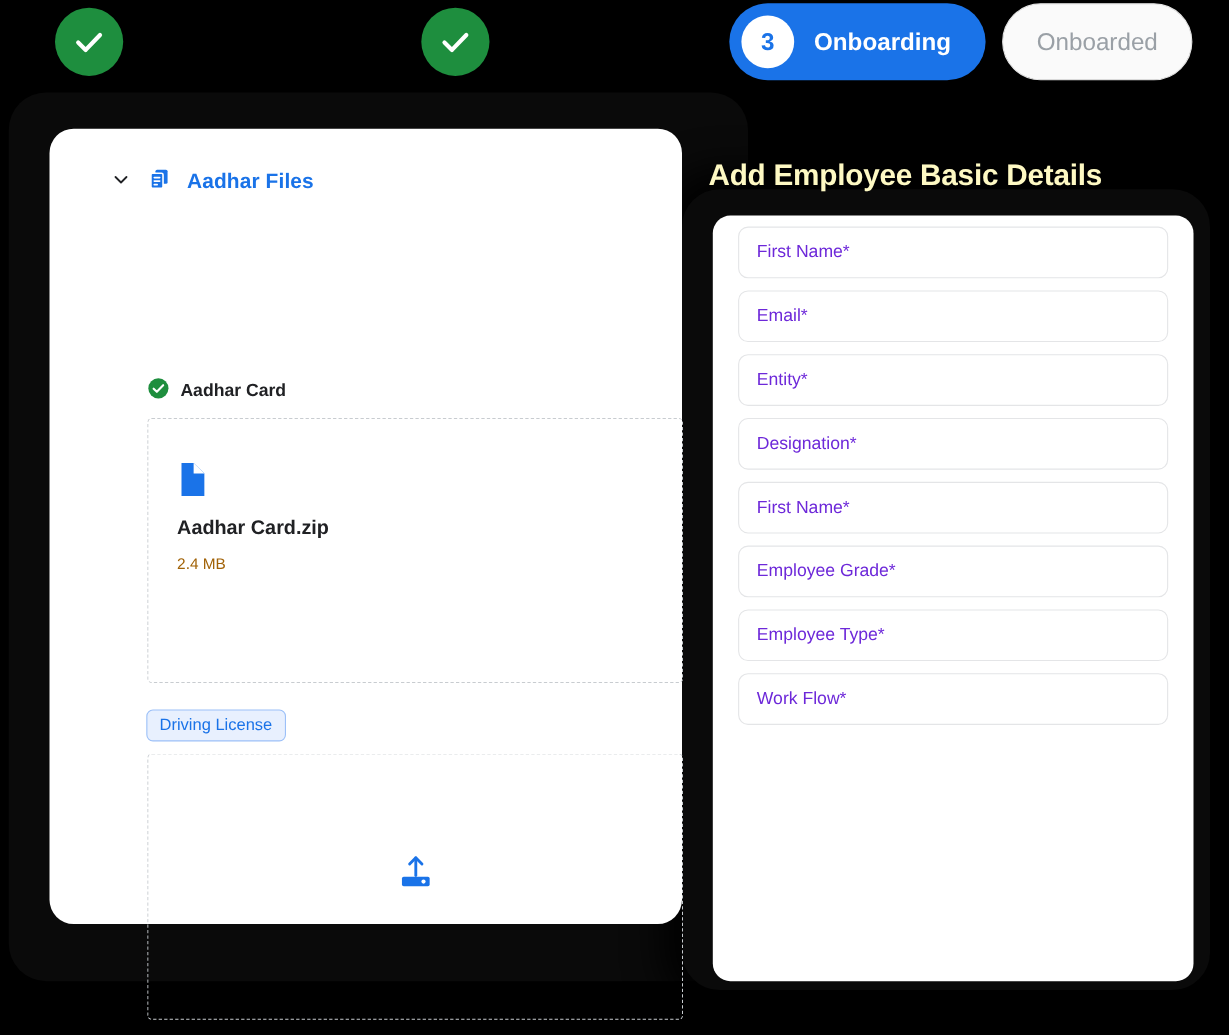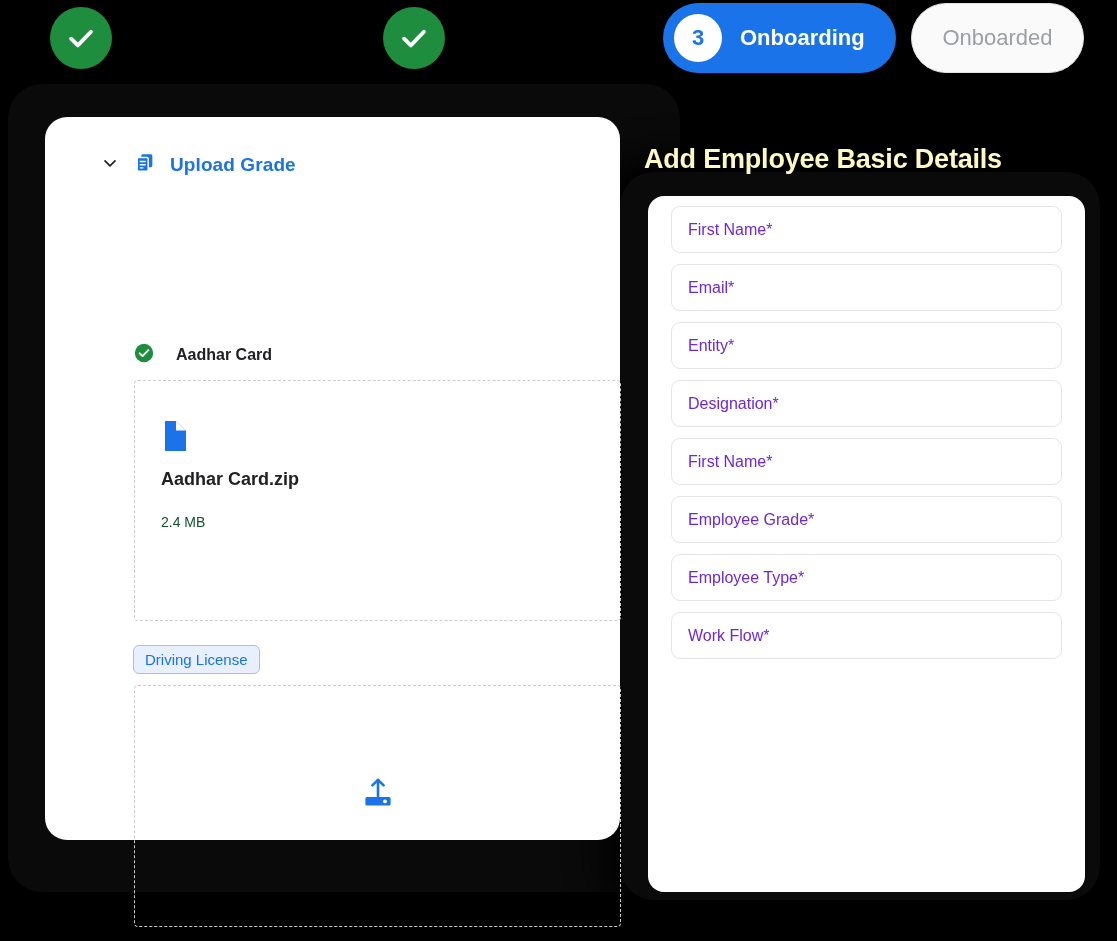--- a/index.html
+++ b/index.html
@@ -134,21 +134,20 @@
     left: 89px;
     top: 226px;
     display: flex;
     align-items: center;
     gap: 10px;
   }
   .doc-row-label {
     font-size: 16px;
     font-weight: 600;
     color: #202124;
-    margin-left: 12px;
   }
 
   .file-box {
     position: absolute;
     left: 89px;
     top: 263px;
     width: 487px;
     height: 241px;
     border: 1px dashed #C8CCD0;
     border-radius: 4px;
@@ -159,23 +158,23 @@
     position: absolute;
     left: 26px;
     top: 88px;
     font-size: 18px;
     font-weight: 700;
     color: #202124;
   }
   .file-size {
     position: absolute;
     left: 26px;
-    top: 133px;
+    top: 123px;
     font-size: 14px;
-    color: #14532d;
+    color: #a16207;
   }
   .file-actions {
     position: absolute;
     left: 26px;
     top: 152px;
     display: flex;
     gap: 17px;
   }
   .act-btn {
     height: 45px;
@@ -326,21 +325,21 @@
       </span>
       <span>
         <svg width="22" height="22" viewBox="0 0 24 24" fill="none">
           <rect x="8" y="2.5" width="12" height="14" rx="1.6" fill="#1A73E8"></rect>
           <rect x="3.5" y="6" width="12" height="15" rx="1.6" fill="#1A73E8" stroke="#ffffff" stroke-width="1.6"></rect>
           <rect x="6" y="9.5" width="7" height="1.6" rx="0.8" fill="#ffffff"></rect>
           <rect x="6" y="13" width="7" height="1.6" rx="0.8" fill="#ffffff"></rect>
           <rect x="6" y="16.5" width="4.5" height="1.6" rx="0.8" fill="#ffffff"></rect>
         </svg>
       </span>
-      <span class="upload-header-label">Upload Grade</span>
+      <span class="upload-header-label">Aadhar Files</span>
     </div>
 
     <div class="doc-row">
       <span>
         <svg width="20" height="20" viewBox="0 0 24 24">
           <circle cx="12" cy="12" r="11" fill="#1E8E3E"></circle>
           <path d="M6.8 12.4 L10.3 15.8 L17.2 8.6" stroke="#ffffff" stroke-width="2.3" fill="none" stroke-linecap="round" stroke-linejoin="round"></path>
         </svg>
       </span>
       <span class="doc-row-label">Aadhar Card</span>

